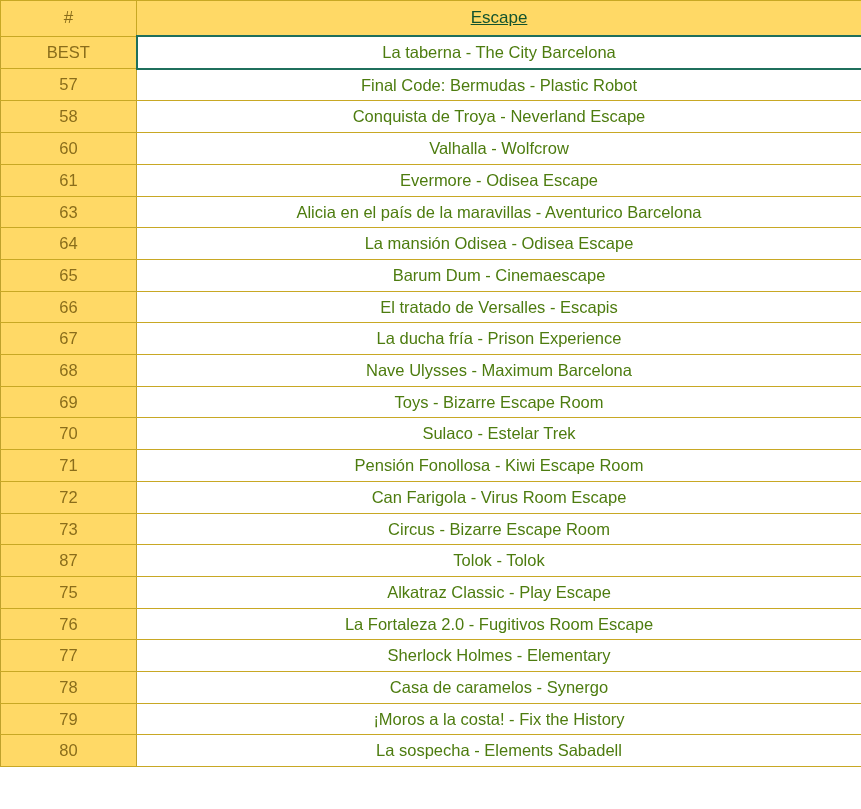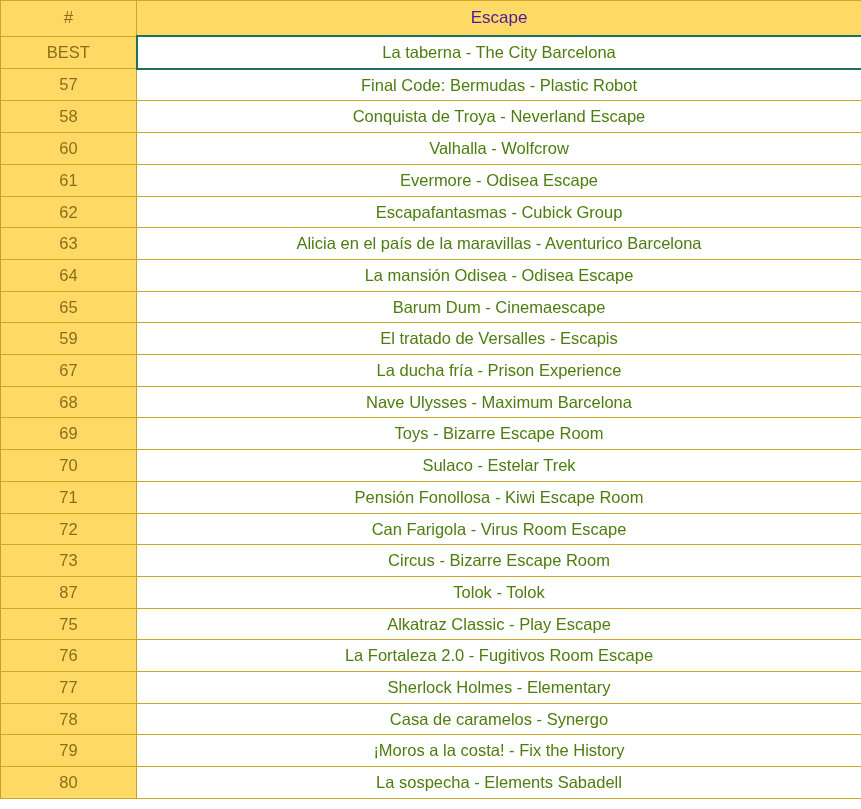--- a/index.html
+++ b/index.html
@@ -37,21 +37,21 @@
   thead th {
     background: #ffd966;
     color: #c07000;
     font-weight: normal;
     font-size: 17px;
     border: 1px solid #c8a824;
     height: 34px;
     line-height: 34px;
   }
   thead th.header-num { color: #8a6d1b; }
-  thead th.header-escape { color: #4c1d95; }
+  thead th.header-escape { color: #14532d; text-decoration: underline; }
 
   tbody td.cell-num {
     background: #ffd966;
     color: #8a6d1b;
     border-left: 1px solid #bfa12c;
     border-right: 1px solid #bfa12c;
     margin-left: 12px;
   }
   tbody td.cell-name {
     background: #ffffff;
@@ -96,37 +96,33 @@
       </tr>
       <tr>
         <td class="cell-num">60</td>
         <td class="cell-name">Valhalla - Wolfcrow</td>
       </tr>
       <tr>
         <td class="cell-num">61</td>
         <td class="cell-name">Evermore - Odisea Escape</td>
       </tr>
       <tr>
-        <td class="cell-num">62</td>
-        <td class="cell-name">Escapafantasmas - Cubick Group</td>
-      </tr>
-      <tr>
         <td class="cell-num">63</td>
         <td class="cell-name">Alicia en el país de la maravillas - Aventurico Barcelona</td>
       </tr>
       <tr>
         <td class="cell-num">64</td>
         <td class="cell-name">La mansión Odisea - Odisea Escape</td>
       </tr>
       <tr>
         <td class="cell-num">65</td>
         <td class="cell-name">Barum Dum - Cinemaescape</td>
       </tr>
       <tr>
-        <td class="cell-num">59</td>
+        <td class="cell-num">66</td>
         <td class="cell-name">El tratado de Versalles - Escapis</td>
       </tr>
       <tr>
         <td class="cell-num">67</td>
         <td class="cell-name">La ducha fría - Prison Experience</td>
       </tr>
       <tr>
         <td class="cell-num">68</td>
         <td class="cell-name">Nave Ulysses - Maximum Barcelona</td>
       </tr>

